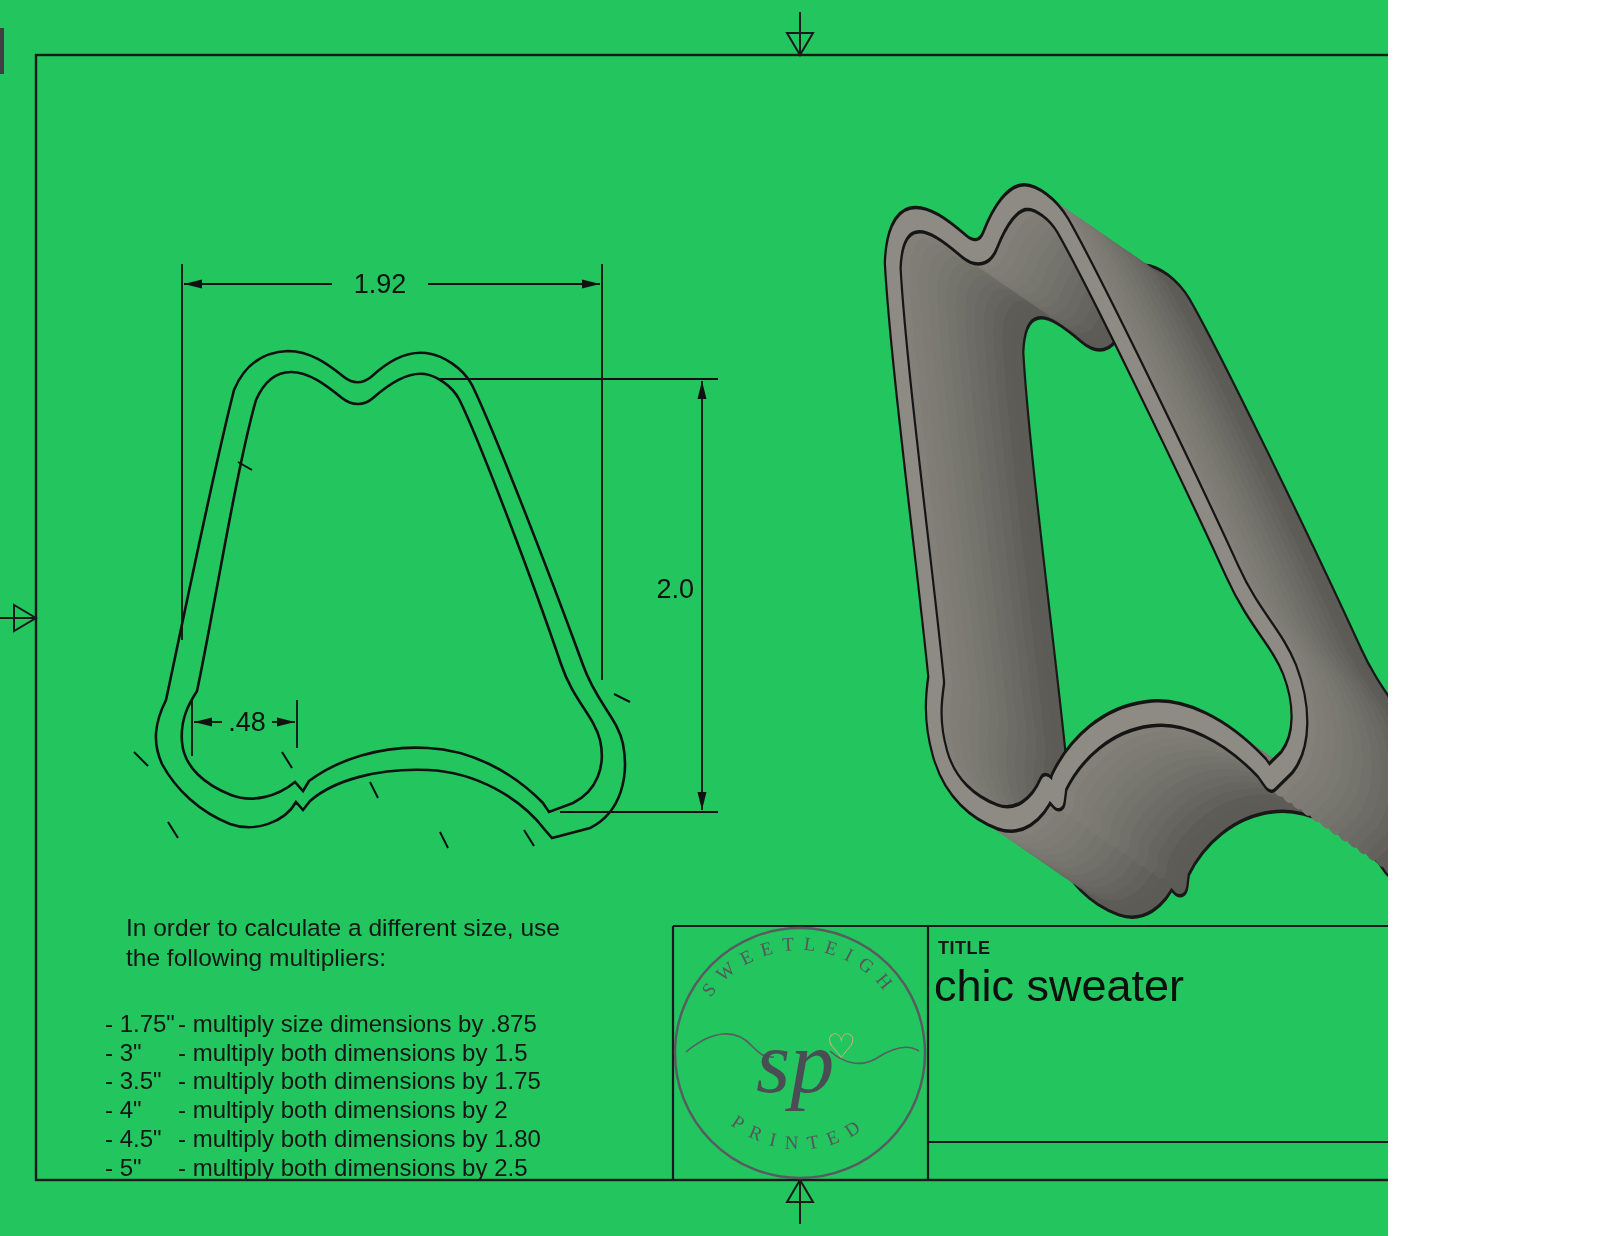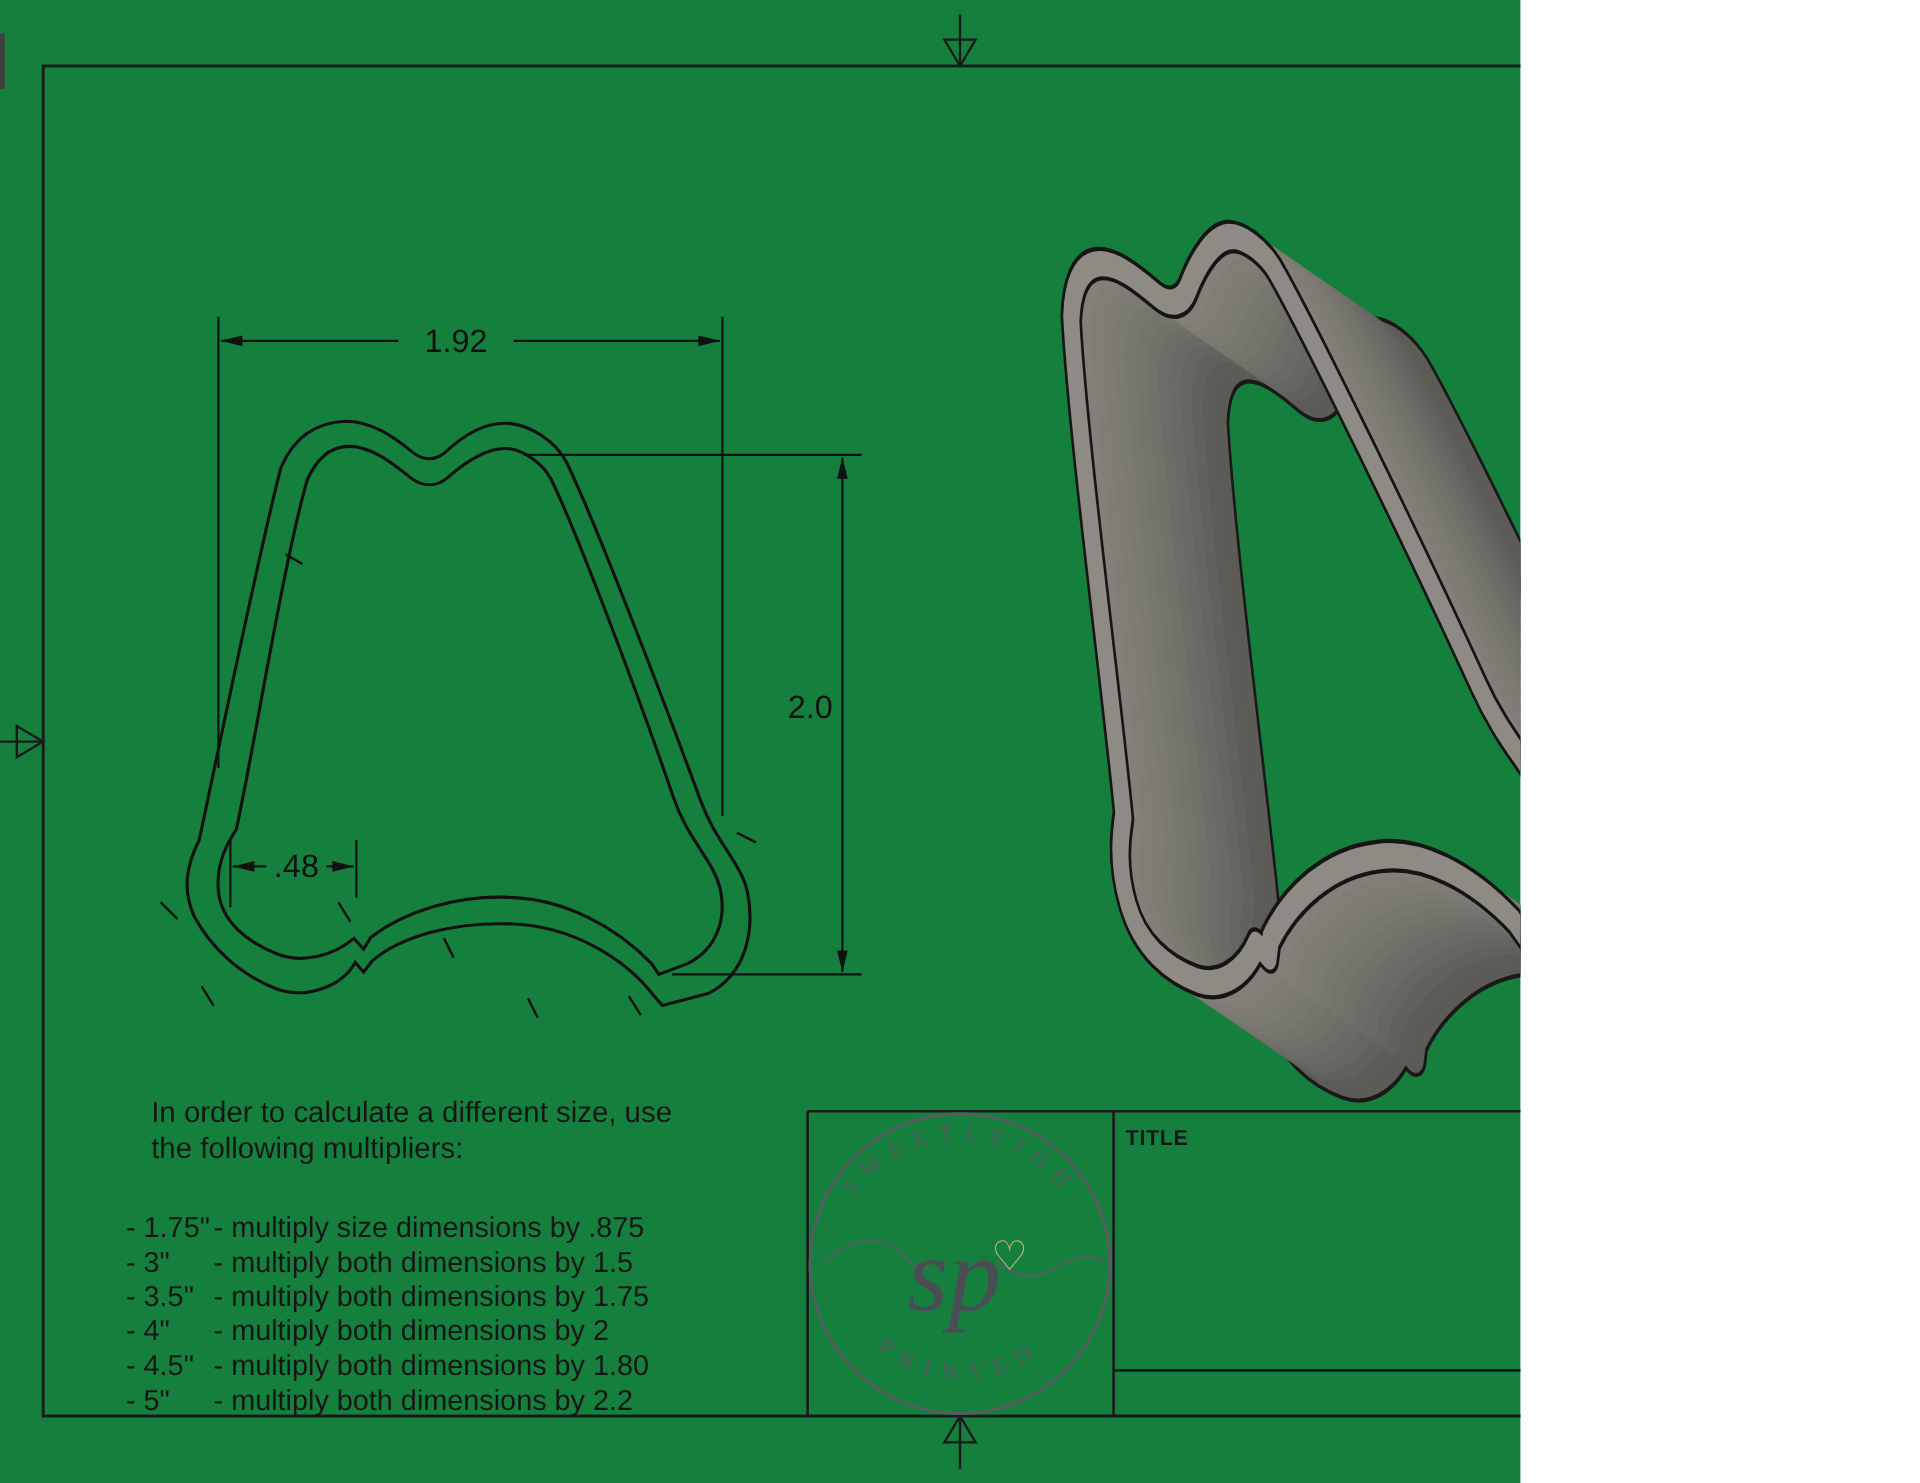--- a/index.html
+++ b/index.html
@@ -1,16 +1,16 @@
 <!DOCTYPE html>
 <html><head>
 <meta charset="utf-8">
 <style>
   html,body{margin:0;padding:0;background:#ffffff;}
-  #page{position:relative;width:1267px;height:1236px;background:#15803d;overflow:hidden;
+  #page{position:relative;width:1388px;height:1236px;background:#22c55e;overflow:hidden;
         font-family:"Liberation Sans",sans-serif;color:#111;}
   #page svg{position:absolute;left:0;top:0;}
   .abs{position:absolute;}
   .notes-intro{font-size:24.5px;line-height:29.5px;white-space:pre;color:#161616;}
   .mult-row{display:flex;line-height:28.7px;font-size:24px;color:#161616;white-space:pre;}
   .mult-size{width:73px;flex:0 0 73px;}
   .title-label{font-size:18px;letter-spacing:.5px;color:#161616;}
   .title-main{font-size:45px;color:#0f0f0f;}
   .copyright{font-size:21.5px;color:#161616;white-space:pre;}
 </style>
@@ -187,19 +187,20 @@
   <div class="mult-row">
     <span class="mult-size">- 4"</span>
     <span>- multiply both dimensions by 2</span>
   </div>
   <div class="mult-row">
     <span class="mult-size">- 4.5"</span>
     <span>- multiply both dimensions by 1.80</span>
   </div>
   <div class="mult-row">
     <span class="mult-size">- 5"</span>
-    <span>- multiply both dimensions by 2.2</span>
+    <span>- multiply both dimensions by 2.5</span>
   </div>
 </div>
 
 <div class="abs title-label" style="left:938px;top:938px;font-weight:bold;">TITLE</div>
+<div class="abs title-main" style="left:934px;top:960px;">chic sweater</div>
 
 </div>
 
 </body></html>

